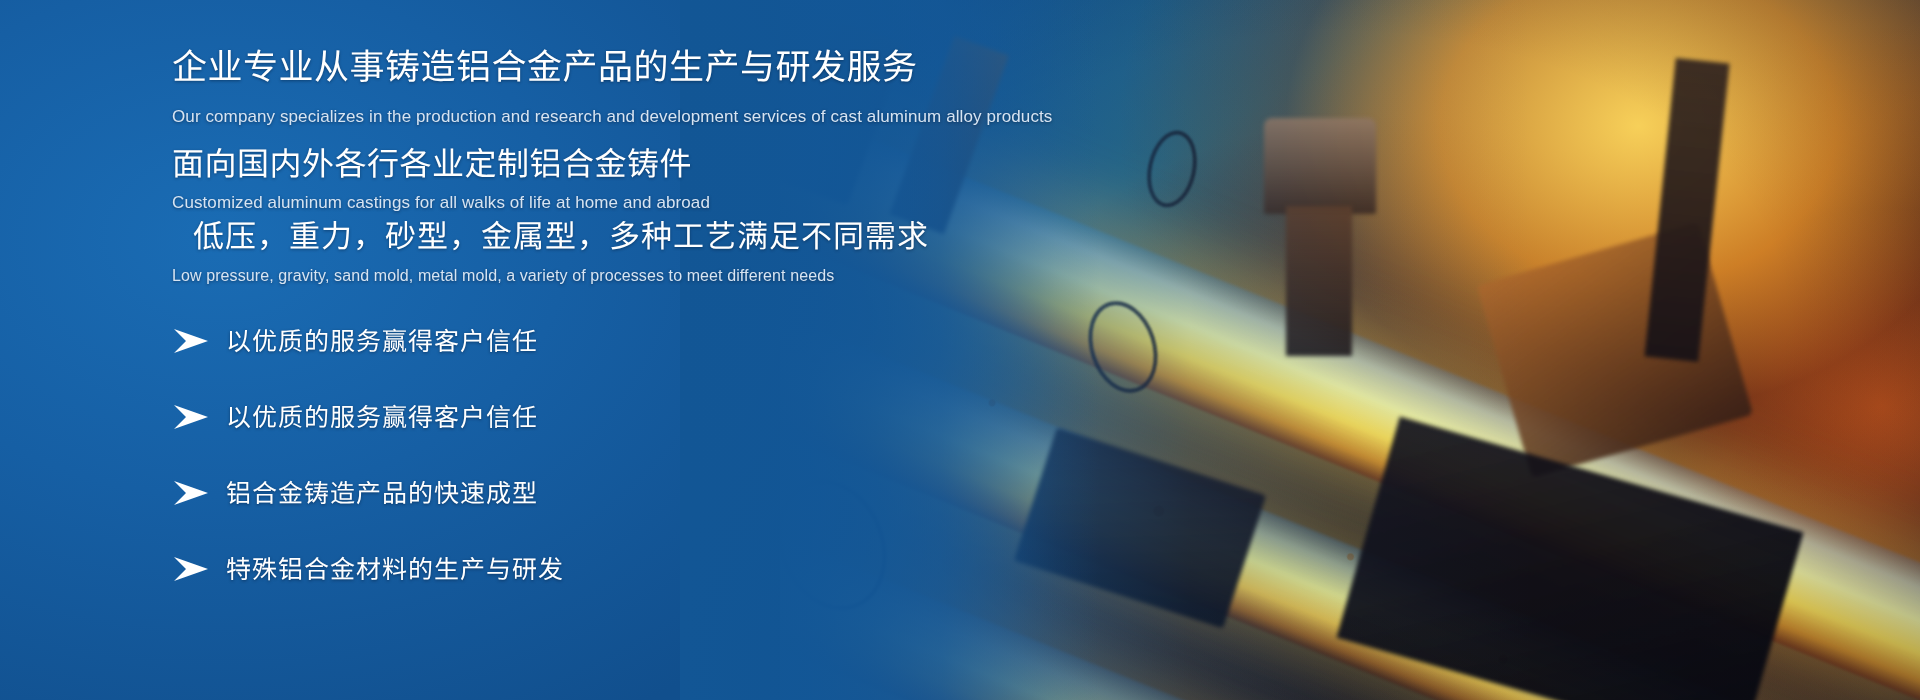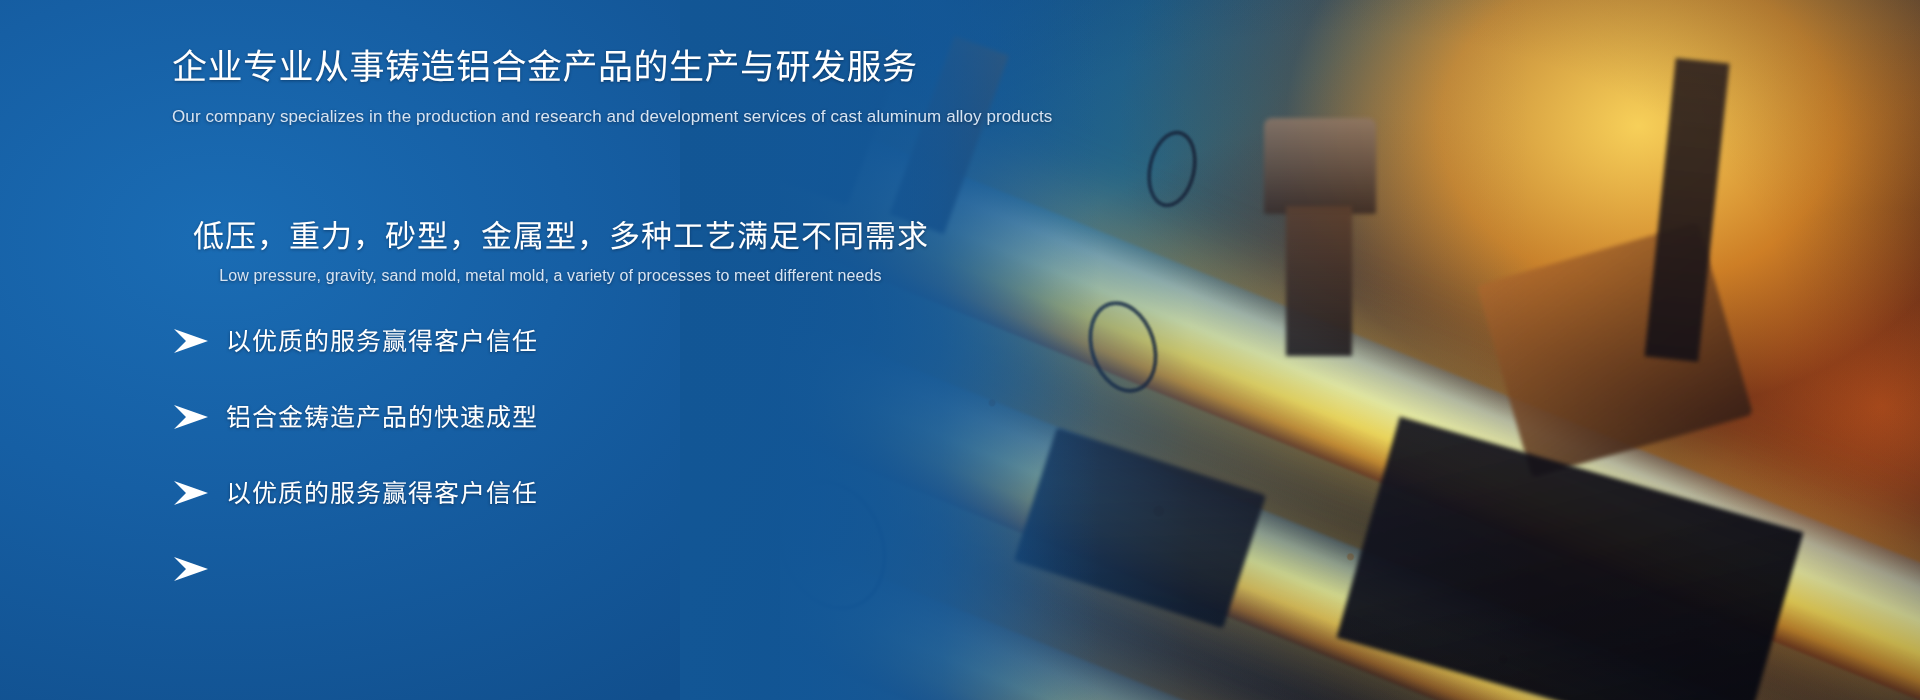--- a/index.html
+++ b/index.html
@@ -157,21 +157,21 @@
   .block1{position:absolute;left:0;top:44px;}
   .block1 .h-cn{font-size:35px;line-height:46px;}
   .block1 .h-en{font-size:17px;line-height:30px;margin-top:12px;}
 
   .block2{position:absolute;left:0;top:142px;}
   .block2 .h-cn{font-size:32px;line-height:44px;}
   .block2 .h-en{font-size:17px;line-height:28px;margin-top:3px;}
 
   .block3{position:absolute;left:0;top:215px;}
   .block3 .h-cn{font-size:31px;line-height:44px;letter-spacing:1px;margin-left:21px;}
-  .block3 .h-en{font-size:16px;line-height:28px;margin-top:3px;text-align:center;}
+  .block3 .h-en{font-size:16px;line-height:28px;margin-top:3px;}
 
   .bullets{position:absolute;left:0;top:312px;width:760px;}
   .bullet{
     display:flex;align-items:center;height:58px;margin-bottom:18px;
   }
   .bullet .arrow{
     width:38px;height:26px;flex:0 0 38px;margin-right:16px;
     display:block;
   }
   .bullet .btxt{
@@ -213,51 +213,54 @@
   <div class="blue-soft"></div>
 
   <div class="content">
 
     <div class="block1">
       <div class="h-cn">企业专业从事铸造铝合金产品的生产与研发服务</div>
       <div class="h-en">Our company specializes in the production and research and development services of cast aluminum alloy products</div>
     </div>
 
     <div class="block2">
+      <div class="h-cn">面向国内外各行各业定制铝合金铸件</div>
+      <div class="h-en">Customized aluminum castings for all walks of life at home and abroad</div>
     </div>
 
     <div class="block3">
       <div class="h-cn">低压，重力，砂型，金属型，多种工艺满足不同需求</div>
       <div class="h-en">Low pressure, gravity, sand mold, metal mold, a variety of processes to meet different needs</div>
     </div>
 
     <div class="bullets">
 
       <div class="bullet">
         <svg class="arrow" viewBox="0 0 38 26">
           <path d="M2 1 L36 13 L2 25 L14 13 Z" fill="#ffffff"></path>
         </svg>
         <span class="btxt">以优质的服务赢得客户信任</span>
       </div>
 
       <div class="bullet">
         <svg class="arrow" viewBox="0 0 38 26">
           <path d="M2 1 L36 13 L2 25 L14 13 Z" fill="#ffffff"></path>
         </svg>
+        <span class="btxt">以优质的服务赢得客户信任</span>
+      </div>
+
+      <div class="bullet">
+        <svg class="arrow" viewBox="0 0 38 26">
+          <path d="M2 1 L36 13 L2 25 L14 13 Z" fill="#ffffff"></path>
+        </svg>
         <span class="btxt">铝合金铸造产品的快速成型</span>
       </div>
 
       <div class="bullet">
         <svg class="arrow" viewBox="0 0 38 26">
           <path d="M2 1 L36 13 L2 25 L14 13 Z" fill="#ffffff"></path>
         </svg>
-        <span class="btxt">以优质的服务赢得客户信任</span>
-      </div>
-
-      <div class="bullet">
-        <svg class="arrow" viewBox="0 0 38 26">
-          <path d="M2 1 L36 13 L2 25 L14 13 Z" fill="#ffffff"></path>
-        </svg>
+        <span class="btxt">特殊铝合金材料的生产与研发</span>
       </div>
 
     </div>
   </div>
 </div>
 
 </body></html>

